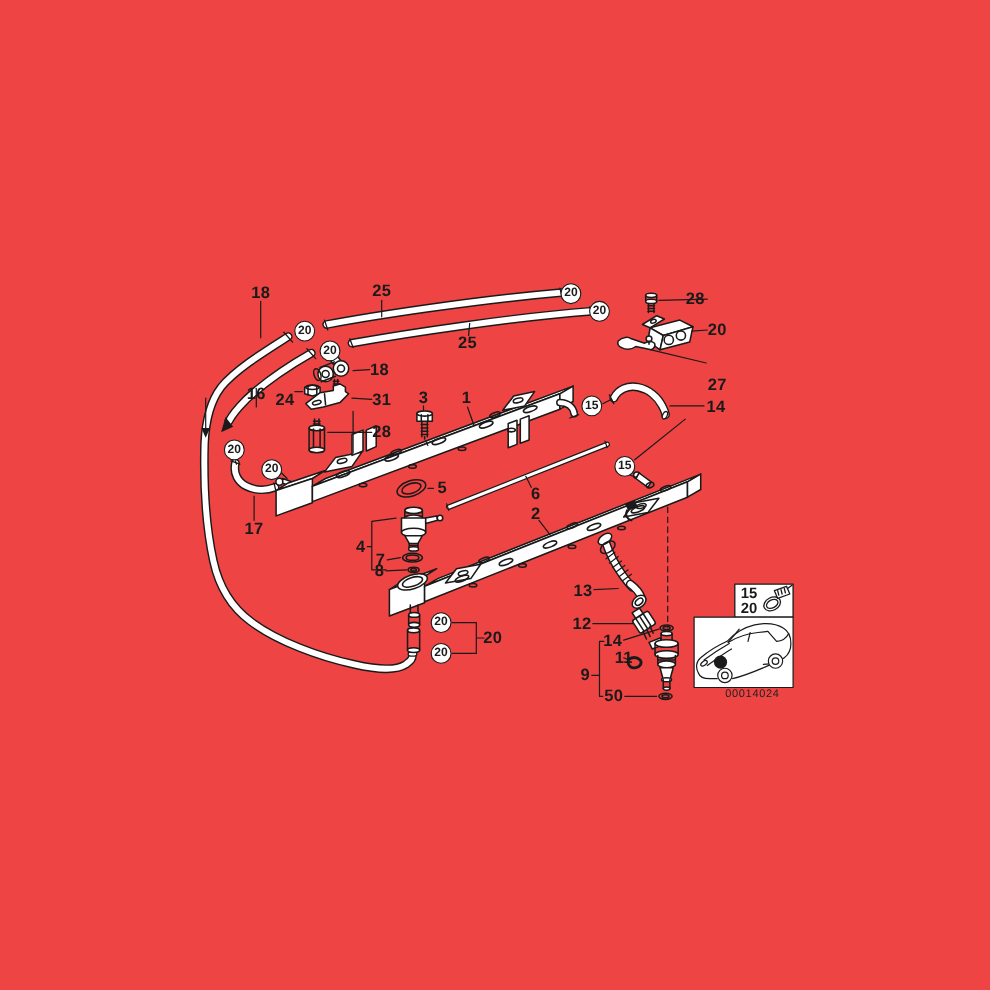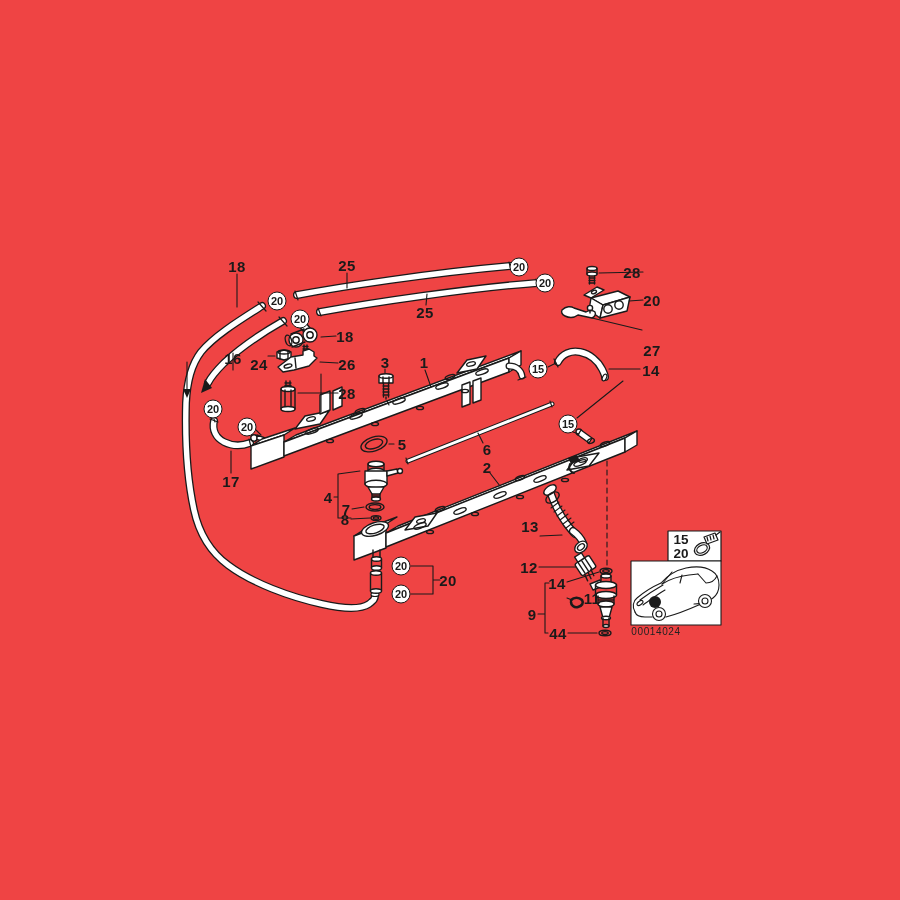--- a/index.html
+++ b/index.html
@@ -347,48 +347,48 @@
 
 <div class="lbl" style="left:237px;top:266px">18</div>
 <div class="lbl" style="left:347px;top:265px">25</div>
 <div class="lbl" style="left:425px;top:312px">25</div>
 <div class="lbl" style="left:632px;top:272px">28</div>
 <div class="lbl" style="left:652px;top:300px">20</div>
 <div class="lbl" style="left:652px;top:350px">27</div>
 <div class="lbl" style="left:651px;top:370px">14</div>
 <div class="lbl" style="left:345px;top:336px">18</div>
 <div class="lbl" style="left:259px;top:364px">24</div>
-<div class="lbl" style="left:347px;top:364px">26</div>
+<div class="lbl" style="left:347px;top:364px">31</div>
 <div class="lbl" style="left:347px;top:393px">28</div>
 <div class="lbl" style="left:385px;top:362px">3</div>
 <div class="lbl" style="left:424px;top:362px">1</div>
 <div class="lbl" style="left:233px;top:358px">16</div>
 <div class="lbl" style="left:231px;top:481px">17</div>
 <div class="lbl" style="left:402px;top:444px">5</div>
 <div class="lbl" style="left:487px;top:449px">6</div>
 <div class="lbl" style="left:487px;top:467px">2</div>
 <div class="lbl" style="left:328px;top:497px">4</div>
 <div class="lbl" style="left:346px;top:509px">7</div>
 <div class="lbl" style="left:345px;top:519px">8</div>
-<div class="lbl" style="left:530px;top:526px">13</div>
+<div class="lbl" style="left:530px;top:537px">13</div>
 <div class="lbl" style="left:529px;top:567px">12</div>
 <div class="lbl" style="left:557px;top:583px">14</div>
-<div class="lbl" style="left:592px;top:598px">11</div>
+<div class="lbl" style="left:567px;top:598px">11</div>
 <div class="lbl" style="left:532px;top:614px">9</div>
-<div class="lbl" style="left:558px;top:633px">44</div>
+<div class="lbl" style="left:558px;top:633px">50</div>
 <div class="lbl" style="left:448px;top:580px">20</div>
 
 <div class="co" style="left:277px;top:301px">20</div>
 <div class="co" style="left:300px;top:319px">20</div>
 <div class="co" style="left:519px;top:267px">20</div>
 <div class="co" style="left:545px;top:283px">20</div>
 <div class="co" style="left:213px;top:409px">20</div>
 <div class="co" style="left:247px;top:427px">20</div>
 <div class="co" style="left:401px;top:566px">20</div>
 <div class="co" style="left:401px;top:594px">20</div>
 <div class="co" style="left:538px;top:369px">15</div>
 <div class="co" style="left:568px;top:424px">15</div>
 
 <div class="inum" style="left:681px;top:539px">15</div>
 <div class="inum" style="left:681px;top:553px">20</div>
-<div class="code" style="left:656px;top:631px">00014024</div>
+<div class="code" style="left:684px;top:631px">00014024</div>
 
 </div>
 
 </body></html>

